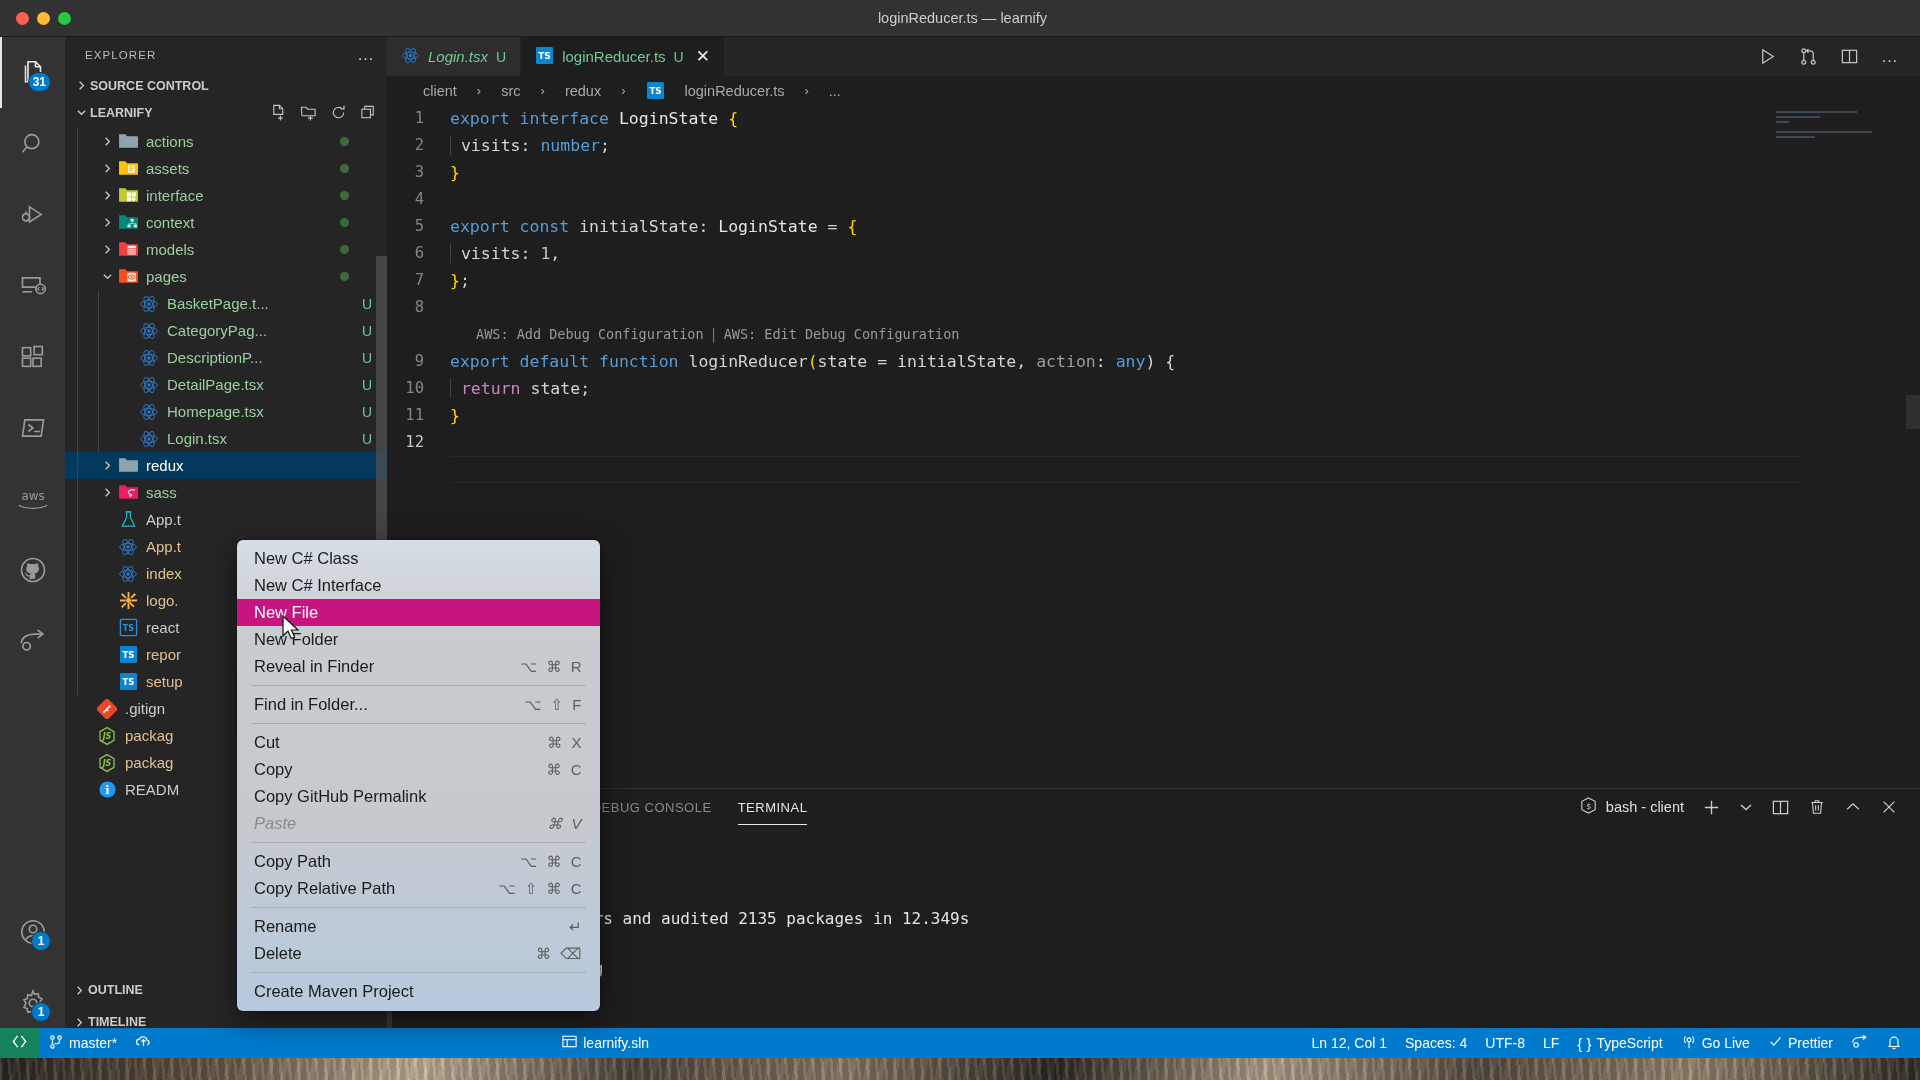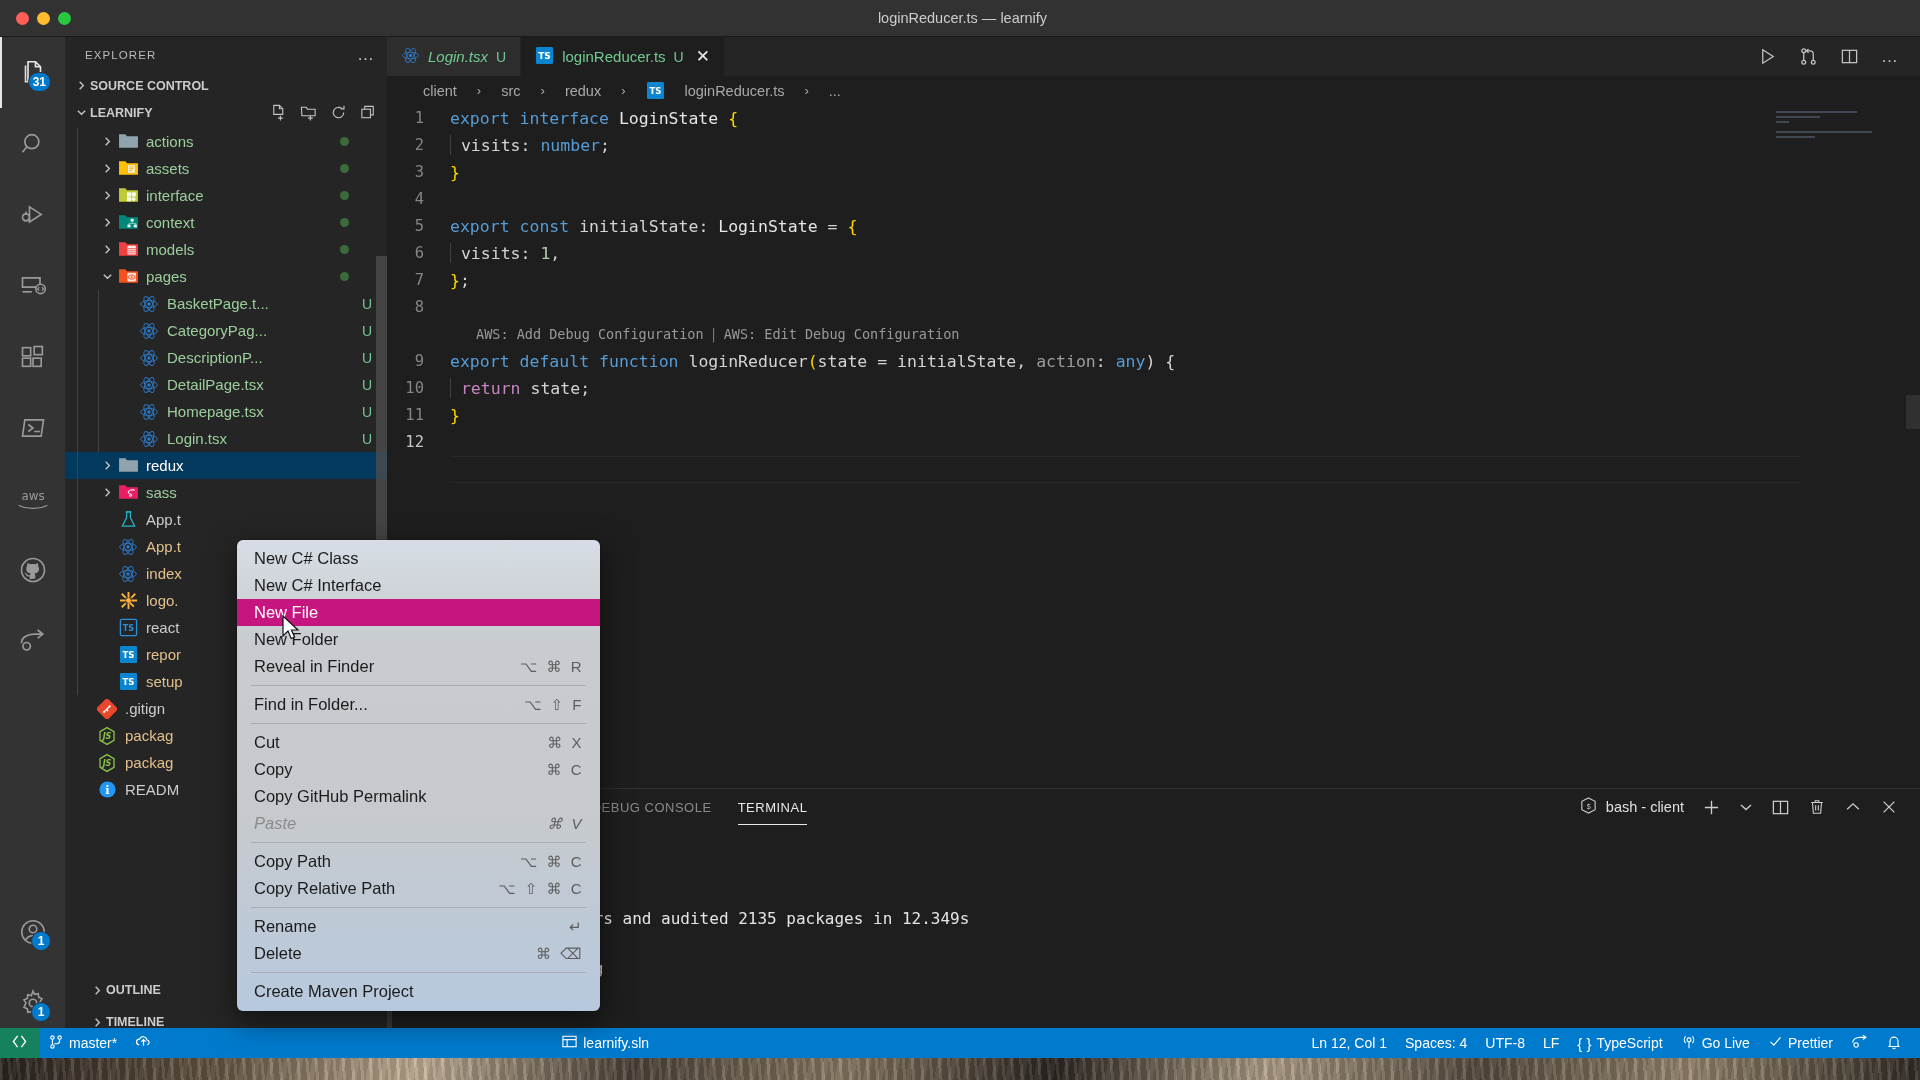--- a/index.html
+++ b/index.html
@@ -130,21 +130,21 @@
   .tw { display:inline-flex; width: 18px; justify-content:center; align-items:center; }
   .ticon { width: 24px; display: inline-flex; justify-content: center; align-items: center; margin-right: 6px; }
   .tname { flex: 1; white-space: nowrap; overflow: hidden; text-overflow: ellipsis; }
   .tbadge { font-size: 14px; color: #73c991; width: 20px; text-align: center; }
   .tdot { width: 9px; height: 9px; border-radius: 50%; background: #3b6b3b; margin-right: 8px; }
   .tname.amber { color: #e2c08d; }
   .tname.white { color: #cccccc; }
 
   .sb-footer-row {
     height: 32px; display: flex; align-items: center;
-    padding-left: 23px;
+    padding-left: 5px;
     font-size: 12.5px; font-weight: bold; color: #cccccc;
     cursor: pointer;
   }
 
   
   .sb-scroll {
     position: absolute; right: 0; width: 11px;
     background: #4f4f4f; opacity: .75; border-radius: 0;
   }
 

